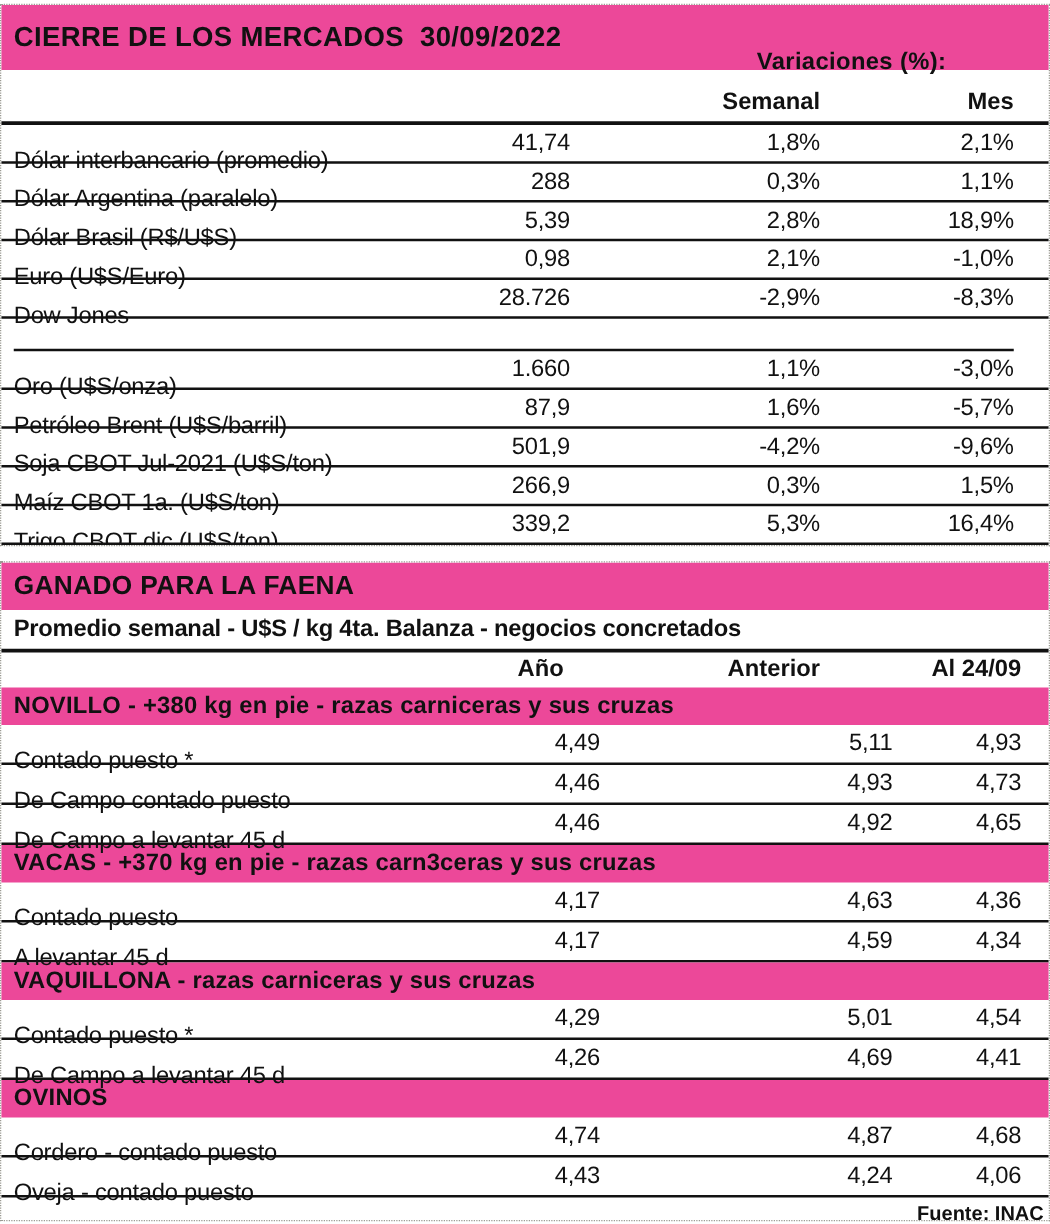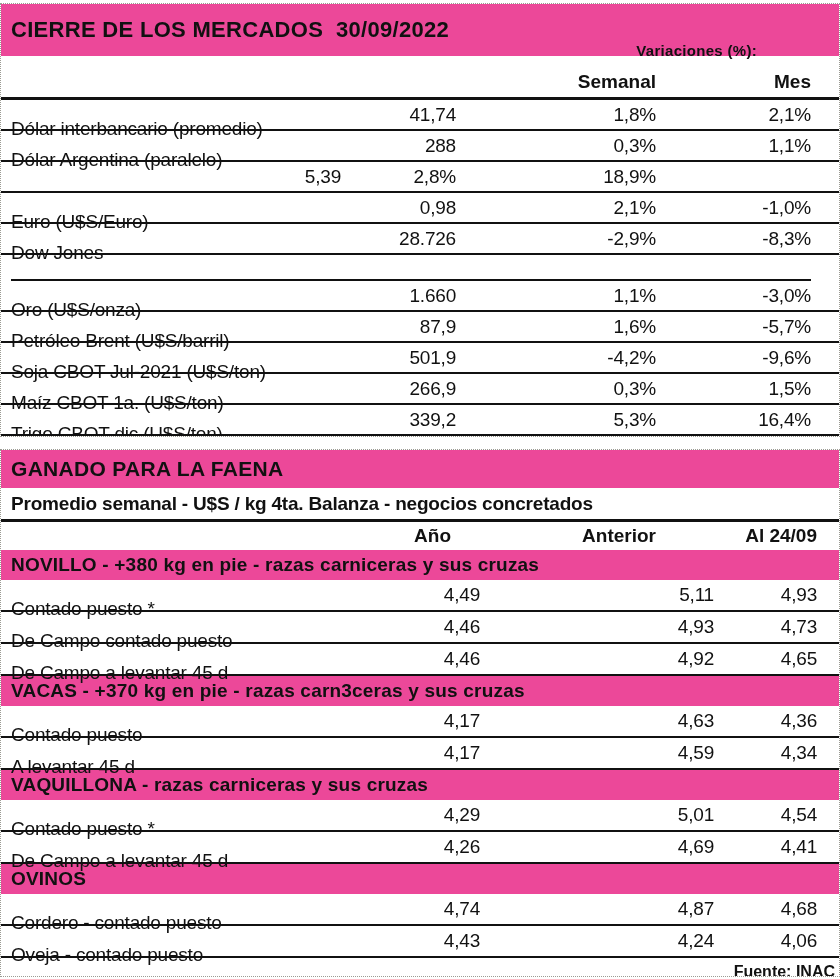--- a/index.html
+++ b/index.html
@@ -15,21 +15,21 @@
   .panel-markets{height:434px;}
   .panel-cattle{height:528px;margin-top:12px;}
 
   
   .bar{
     background:#ec4899;display:flex;align-items:center;
     font-weight:bold;letter-spacing:.3px;
   }
   .t1-titlebar{height:52px;font-size:22px;padding:0 10px;justify-content:space-between;}
   .t1-title{white-space:pre;}
-  .t1-variaciones{font-size:15px;margin-right:72px;margin-top:40px;}
+  .t1-variaciones{font-size:19px;margin-right:72px;margin-top:40px;}
 
   
   .t1-grid{display:grid;grid-template-columns:330px 115px 200px 1fr;
     padding:0 28px 0 10px;align-items:end;}
   .t1-header{height:37px;font-weight:bold;font-size:19px;border-bottom:3px solid #111;padding-bottom:4px;}
   .t1-row{height:29px;font-size:19px;border-bottom:2px solid #111;
     align-items:center;letter-spacing:-0.2px;}
   .t1-spacer{height:24px;border-bottom:2px solid #111;margin:0 28px 0 10px;}
   .num{text-align:right;font-variant-numeric:tabular-nums;}
   .lbl{text-align:left;white-space:nowrap;overflow:hidden;margin-top:28px;}
@@ -69,20 +69,21 @@
     <span class="num">1,8%</span>
     <span class="num">2,1%</span>
   </div>
   <div class="t1-grid t1-row">
     <span class="lbl">Dólar Argentina (paralelo)</span>
     <span class="num">288</span>
     <span class="num">0,3%</span>
     <span class="num">1,1%</span>
   </div>
   <div class="t1-grid t1-row">
+    <span class="lbl">Dólar Brasil (R$/U$S)</span>
     <span class="num">5,39</span>
     <span class="num">2,8%</span>
     <span class="num">18,9%</span>
   </div>
   <div class="t1-grid t1-row">
     <span class="lbl">Euro (U$S/Euro)</span>
     <span class="num">0,98</span>
     <span class="num">2,1%</span>
     <span class="num">-1,0%</span>
   </div>

